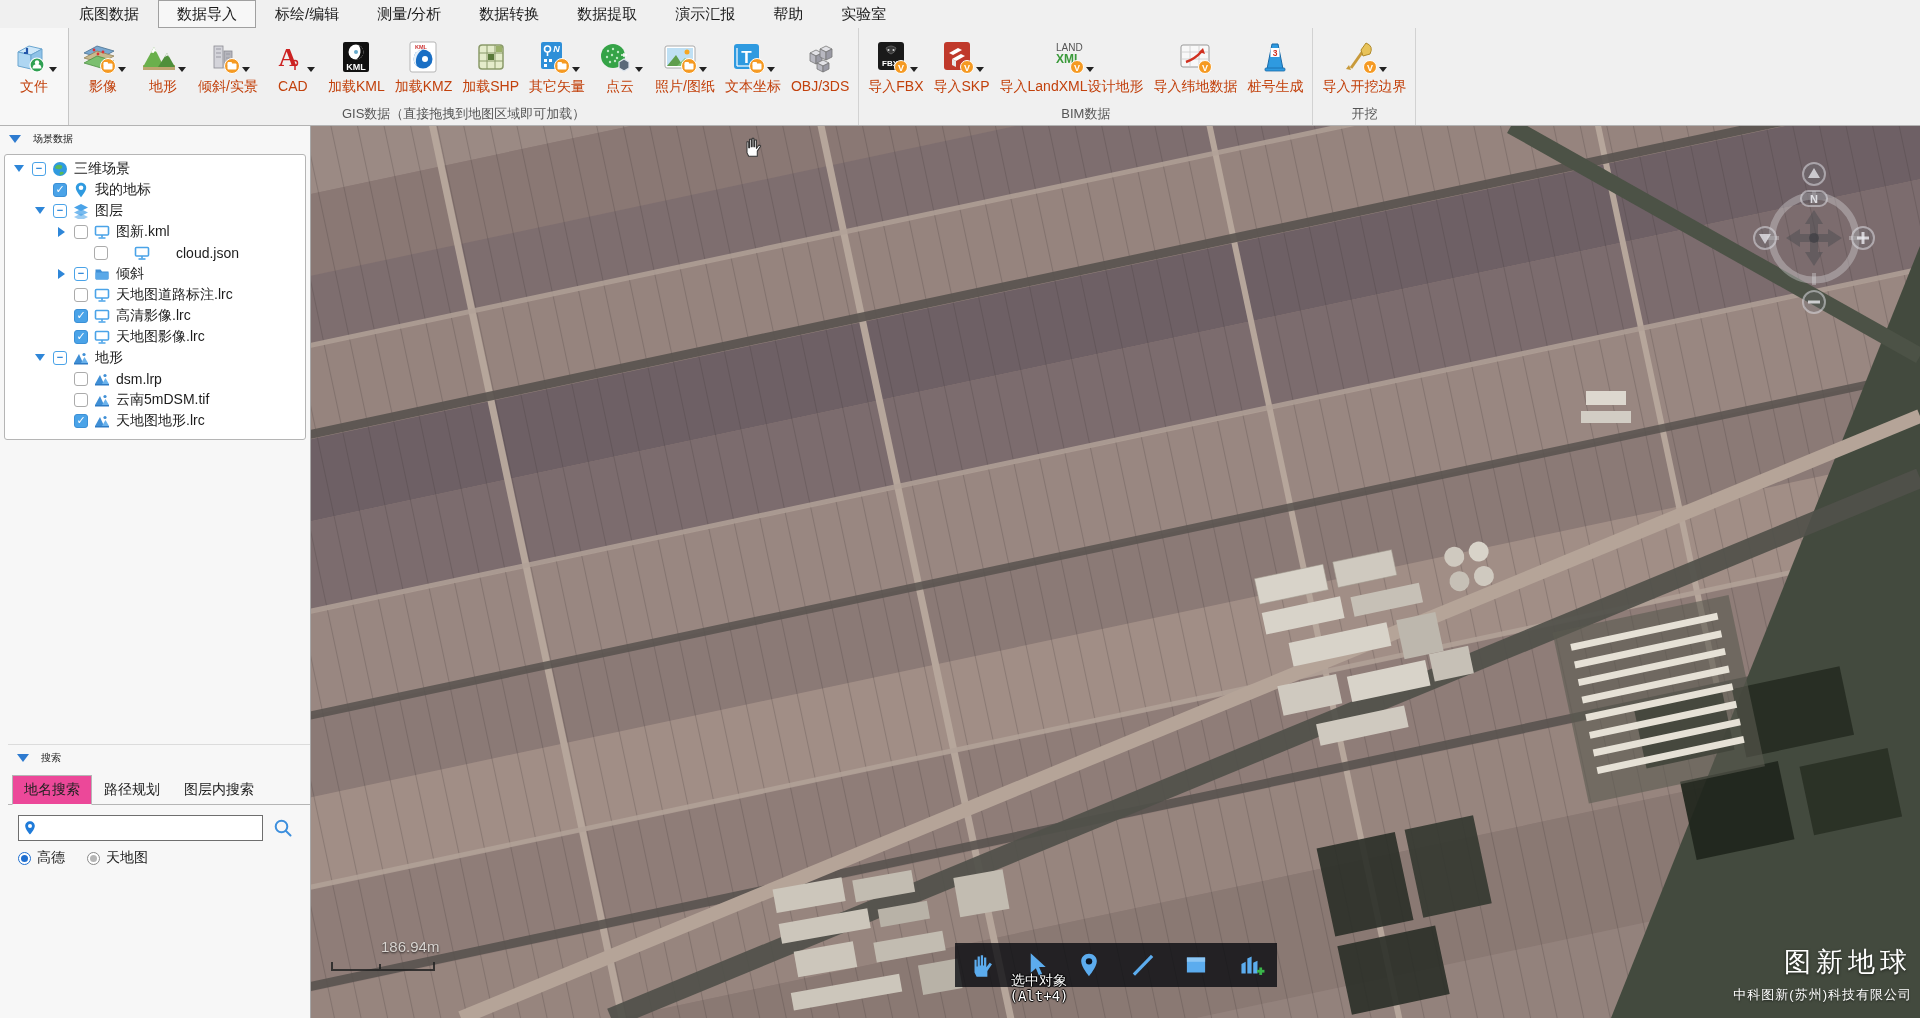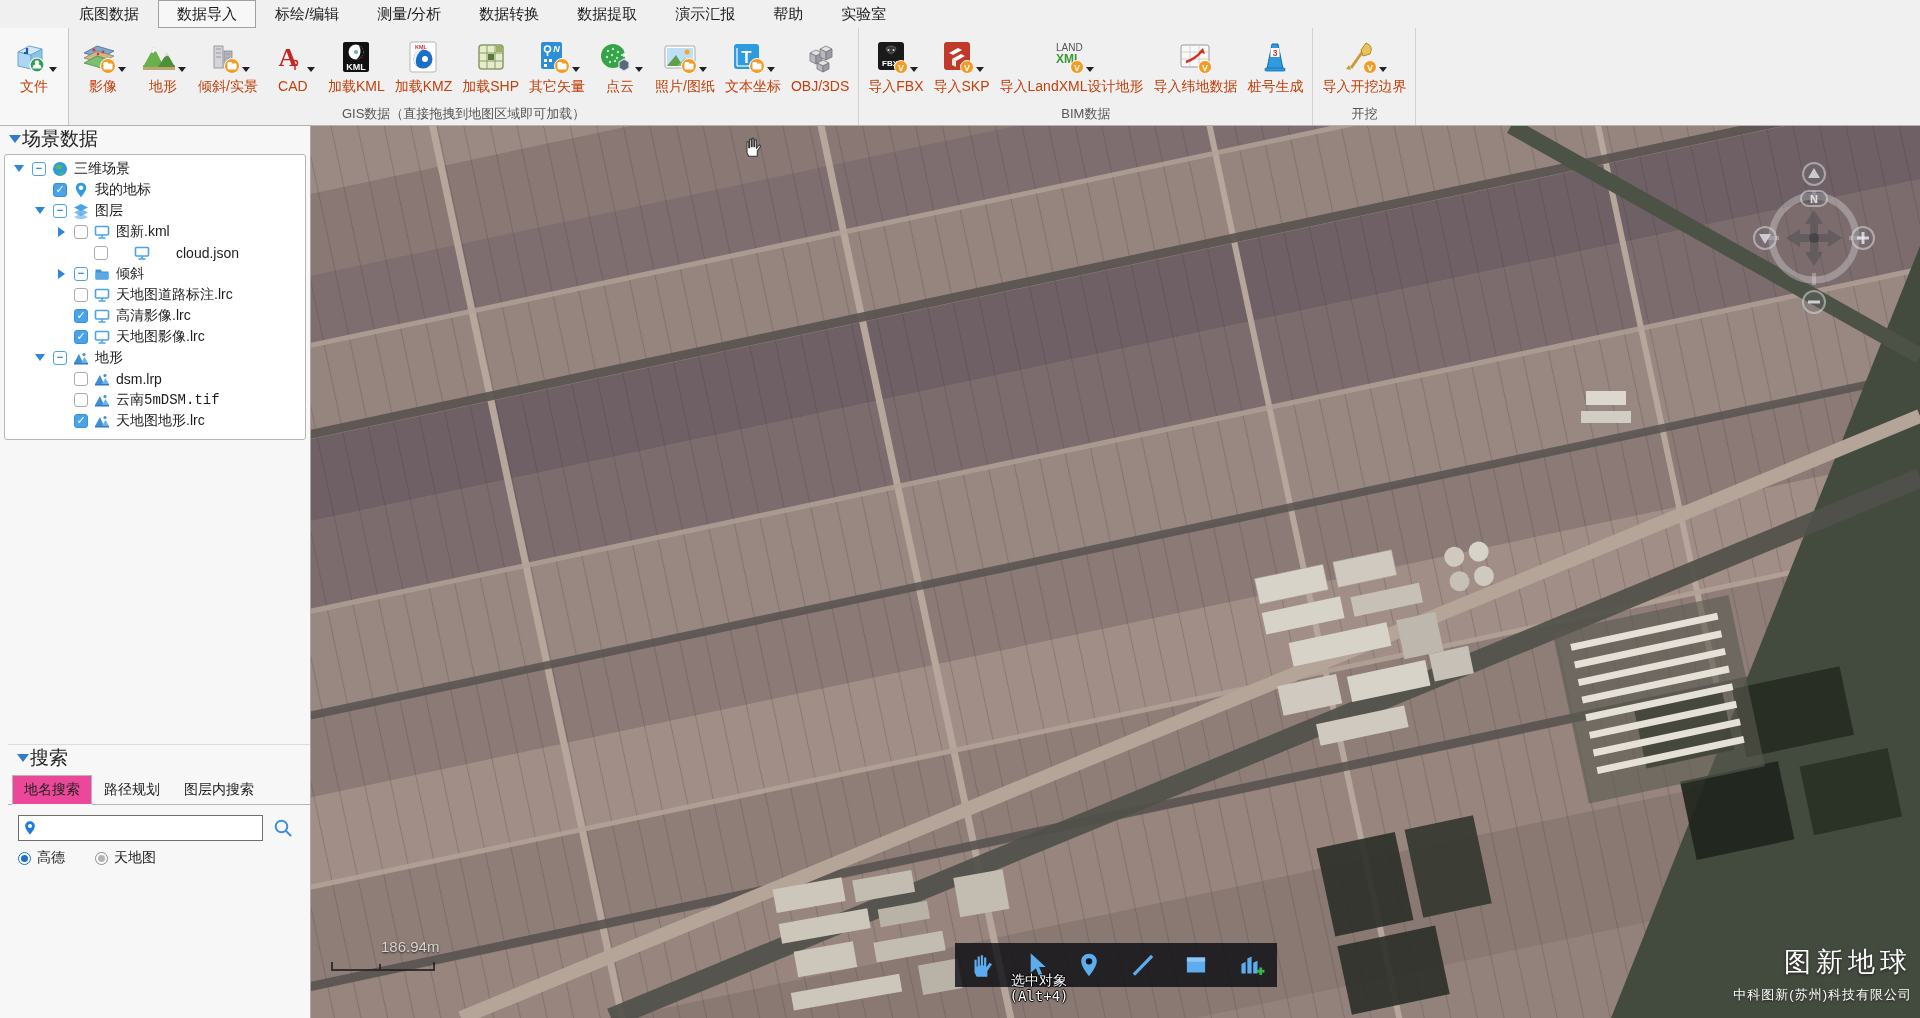--- a/index.html
+++ b/index.html
@@ -15,41 +15,41 @@
   .rgroup.file-group{background:#f7f7f7;border-right:1px solid #c6c6c6;}
   .rgroup-buttons{display:flex;flex:1;align-items:flex-start;}
   .rbtn{display:flex;flex-direction:column;align-items:center;padding:3px 5px 0 5px;min-width:50px;cursor:default;}
   .ricon{height:42px;display:flex;align-items:flex-end;justify-content:center;position:relative;}
   .ricon svg{display:block;}
   .dd{width:0;height:0;border-left:4px solid transparent;border-right:4px solid transparent;border-top:5px solid #222;margin-left:1px;align-self:flex-end;margin-bottom:3px;}
   .rlabel{font-size:14px;color:#c2410c;margin-top:3px;white-space:nowrap;}
   .rgroup-label{font-size:13px;color:#555;text-align:center;padding:3px 0 2px 0;white-space:nowrap;}
   
   #sidebar{position:absolute;left:0;top:126px;bottom:0;width:311px;background:#f7f7f7;border-right:1px solid #a8a8a8;box-sizing:border-box;}
-  .section-header{height:26px;display:flex;align-items:center;gap:1px;padding-left:9px;font-size:19px;color:#222;border-top:1px solid #dcdcdc;}
+  .section-header{height:26px;display:flex;align-items:center;gap:12px;padding-left:9px;font-size:10px;color:#222;border-top:1px solid #dcdcdc;}
   .tri-down{width:0;height:0;border-left:6px solid transparent;border-right:6px solid transparent;border-top:8px solid #2e7bd0;}
   #tree-box{margin:2px 4px;border:1px solid #b5b5b5;border-radius:3px;background:#fff;padding:3px 0;height:278px;overflow:hidden;}
   .trow{display:flex;align-items:center;height:21px;font-size:14px;color:#1c1c1c;white-space:nowrap;}
   .texp{width:16px;display:flex;justify-content:center;align-items:center;flex:none;}
   .texp .open{width:0;height:0;border-left:5px solid transparent;border-right:5px solid transparent;border-top:7px solid #2e86d8;}
   .texp .closed{width:0;height:0;border-top:5px solid transparent;border-bottom:5px solid transparent;border-left:7px solid #2e86d8;}
   .tcb{width:14px;height:14px;border-radius:3px;margin:0 5px;flex:none;display:flex;align-items:center;justify-content:center;font-size:11px;line-height:1;box-sizing:border-box;}
   .tcb.checked{background:#4aa3e8;color:#fff;border:1px solid #3b90d6;}
   .tcb.partial{background:#fff;border:1px solid #4aa3e8;color:#2e86d8;font-weight:bold;}
   .tcb.unchecked{background:#fff;border:1px solid #ababab;}
   .ticn{width:18px;height:16px;margin-right:5px;flex:none;display:flex;align-items:center;justify-content:center;}
   
   #search-section{position:absolute;left:8px;right:0;top:618px;}
   #search-tabs{display:flex;align-items:flex-end;border-bottom:1px solid #b5b5b5;padding-left:4px;margin-top:4px;}
   .stab{font-size:14px;color:#222;padding:5px 11px;border:1px solid transparent;margin-bottom:-1px;}
   .stab.active{background:#ec4899;border:1px solid #b5b5b5;border-bottom:1px solid #f7f7f7;}
   #search-row{display:flex;align-items:center;padding:10px 8px 6px 10px;gap:10px;}
   #search-input-wrap{flex:0 0 245px;height:26px;border:1px solid #6e6e6e;background:#fff;display:flex;align-items:center;padding-left:3px;box-sizing:border-box;}
   #search-input{border:none;outline:none;flex:1;height:20px;font-size:14px;background:transparent;}
-  #provider-row{display:flex;align-items:flex-end;gap:30px;padding:2px 16px 0 10px;font-size:14px;color:#1c1c1c;}
+  #provider-row{display:flex;align-items:flex-end;gap:22px;padding:2px 16px 0 10px;font-size:14px;color:#1c1c1c;}
   .prov{display:flex;align-items:center;gap:6px;}
   .radio{width:13px;height:13px;border-radius:50%;border:1px solid #8a8a8a;display:flex;align-items:center;justify-content:center;background:#fff;box-sizing:border-box;}
   .radio i{width:7px;height:7px;border-radius:50%;background:#b5b5b5;}
   .prov.sel .radio{border-color:#1f6fd0;}
   .prov.sel .radio i{background:#1f6fd0;}
   
   #map{position:absolute;left:311px;top:126px;right:0;bottom:0;overflow:hidden;background:#8d7a76;}
   #map svg.scene{position:absolute;left:0;top:0;}
   #scalebar{position:absolute;left:18px;top:812px;width:200px;color:#d9d5d1;text-shadow:0 1px 2px rgba(20,20,20,.9);font-size:15px;}
   #scale-text{position:absolute;left:52px;top:0;}
@@ -559,21 +559,21 @@
         <span class="ticn">
           <svg width="16" height="16" viewBox="0 0 16 16">
             <polygon points="1,13 6,4 10,13" fill="#3f8fd6"></polygon>
             <polygon points="8,13 11.5,7 15,13" fill="#6ab2ec"></polygon>
             <circle cx="11" cy="4.5" r="1.6" fill="#3f8fd6"></circle>
             <rect x="1" y="13" width="14" height="1.5" fill="#2e7bc4"></rect>
           </svg>
         </span>
         <span>dsm.lrp</span>
       </div>
-      <div class="trow" style="padding-left: 48px; font-family: Liberation Mono, monospace;">
+      <div class="trow" style="padding-left: 48px;">
         <span class="texp"></span>
         <span class="tcb unchecked"></span>
         <span class="ticn">
           <svg width="16" height="16" viewBox="0 0 16 16">
             <polygon points="1,13 6,4 10,13" fill="#3f8fd6"></polygon>
             <polygon points="8,13 11.5,7 15,13" fill="#6ab2ec"></polygon>
             <circle cx="11" cy="4.5" r="1.6" fill="#3f8fd6"></circle>
             <rect x="1" y="13" width="14" height="1.5" fill="#2e7bc4"></rect>
           </svg>
         </span>

